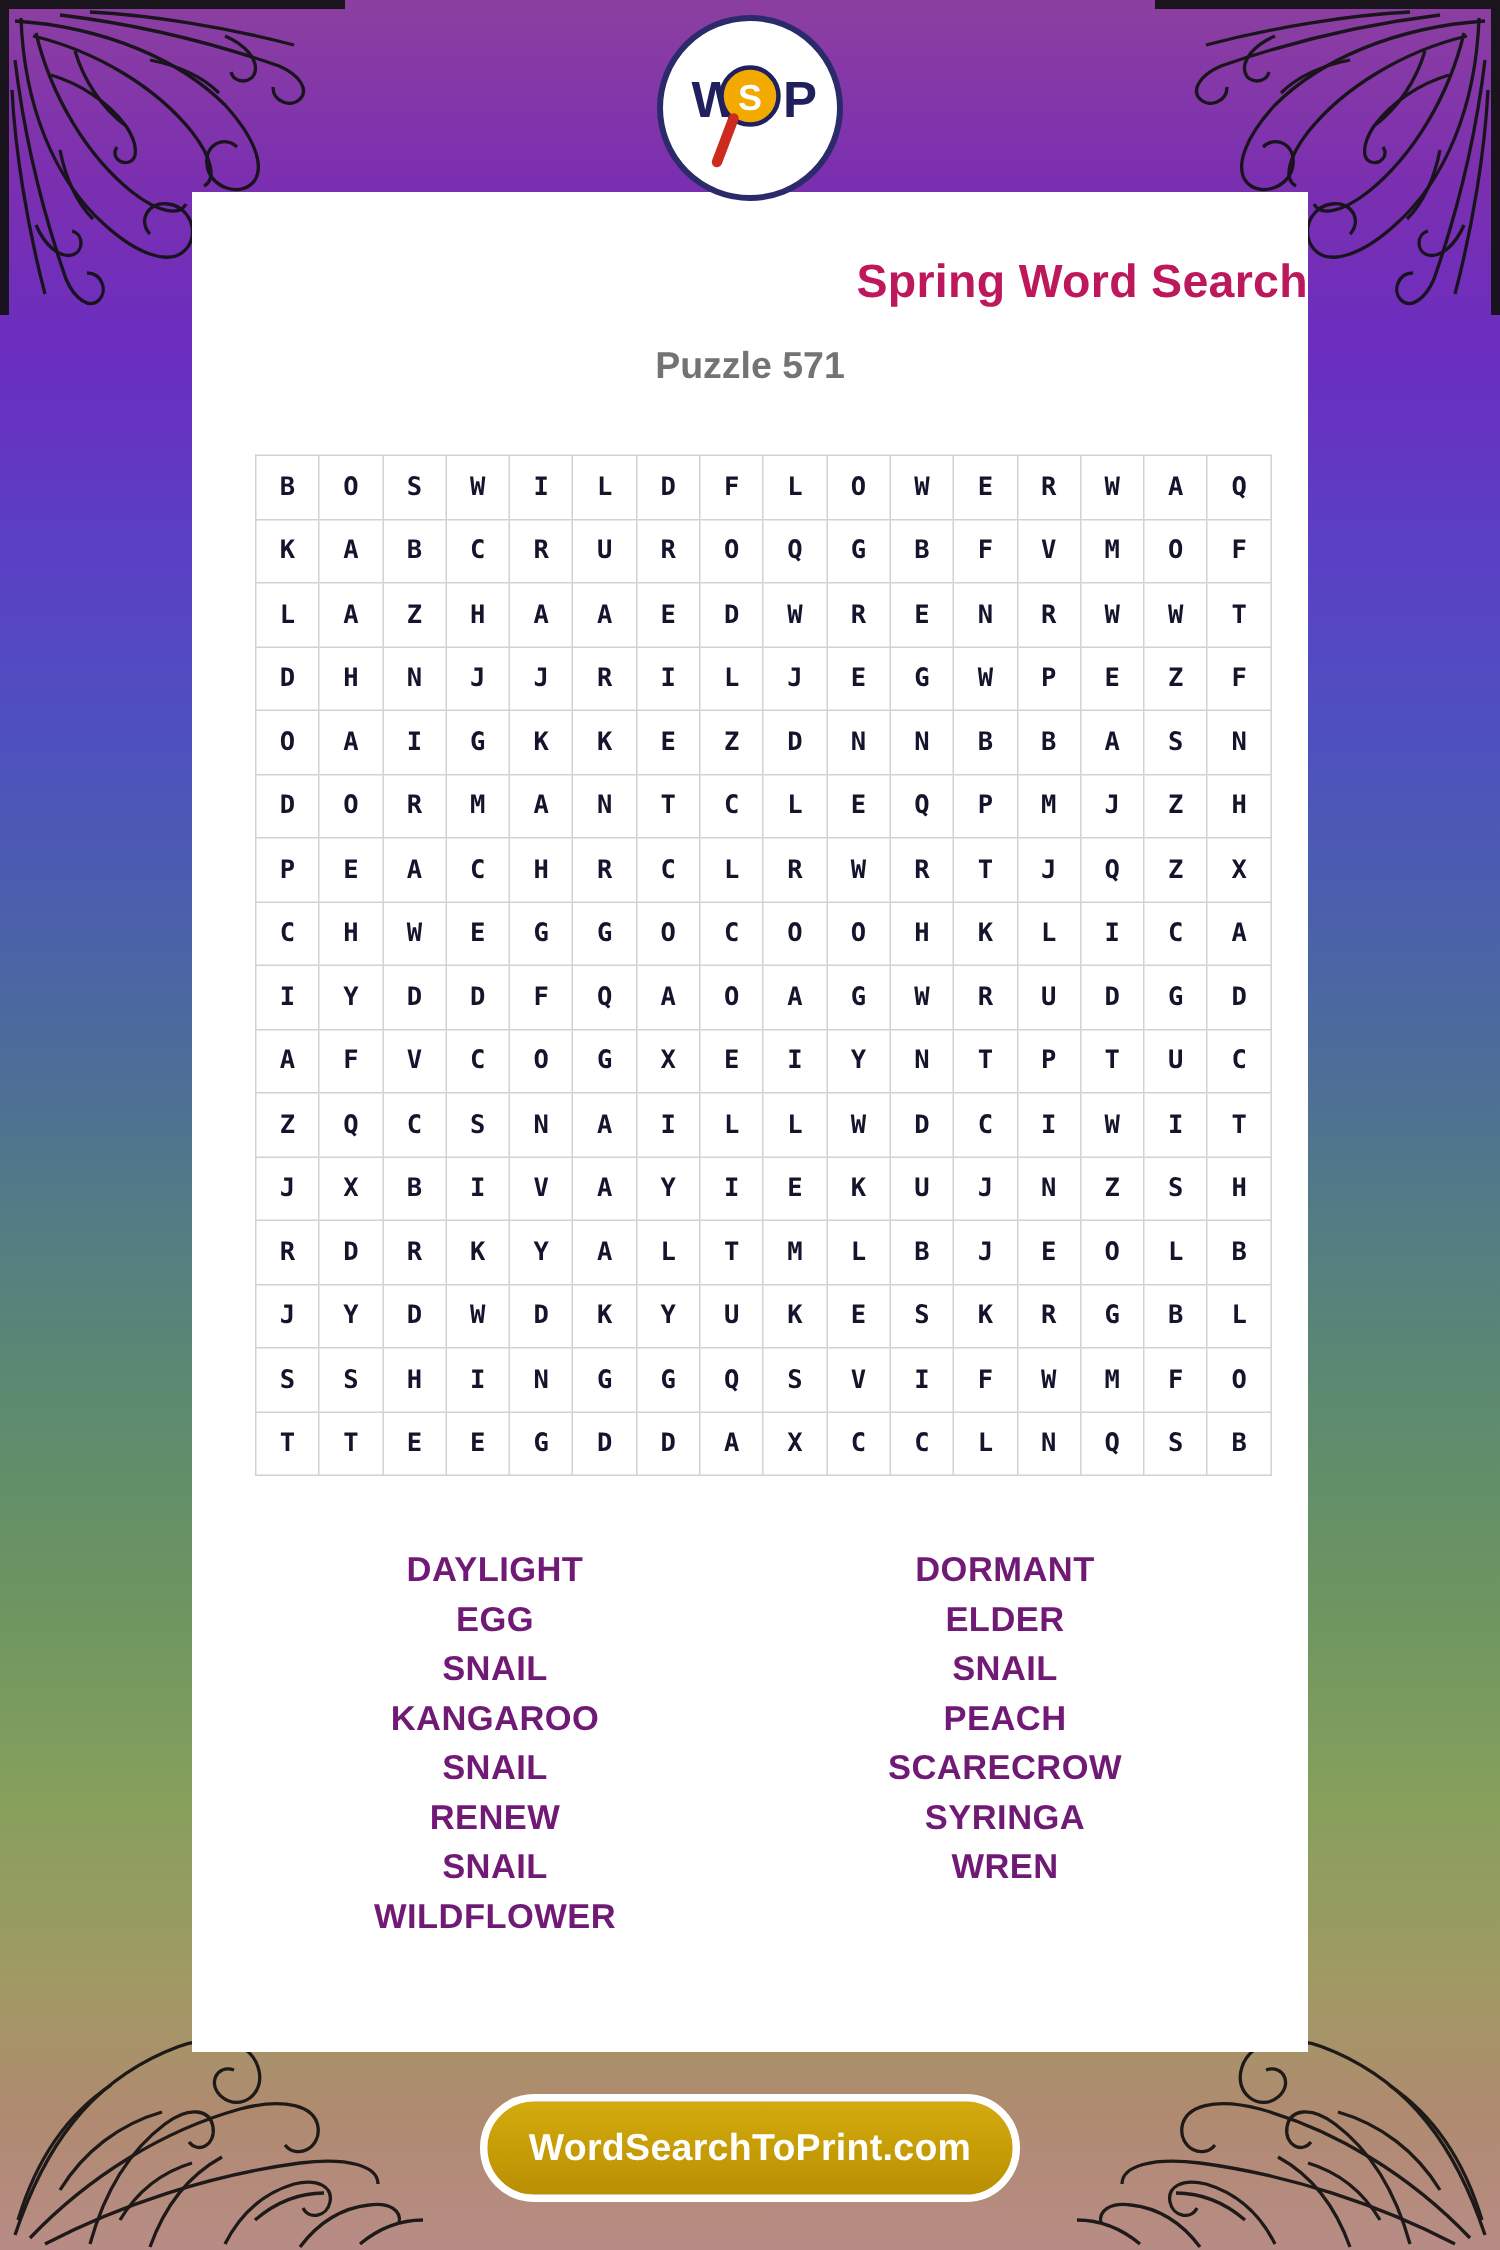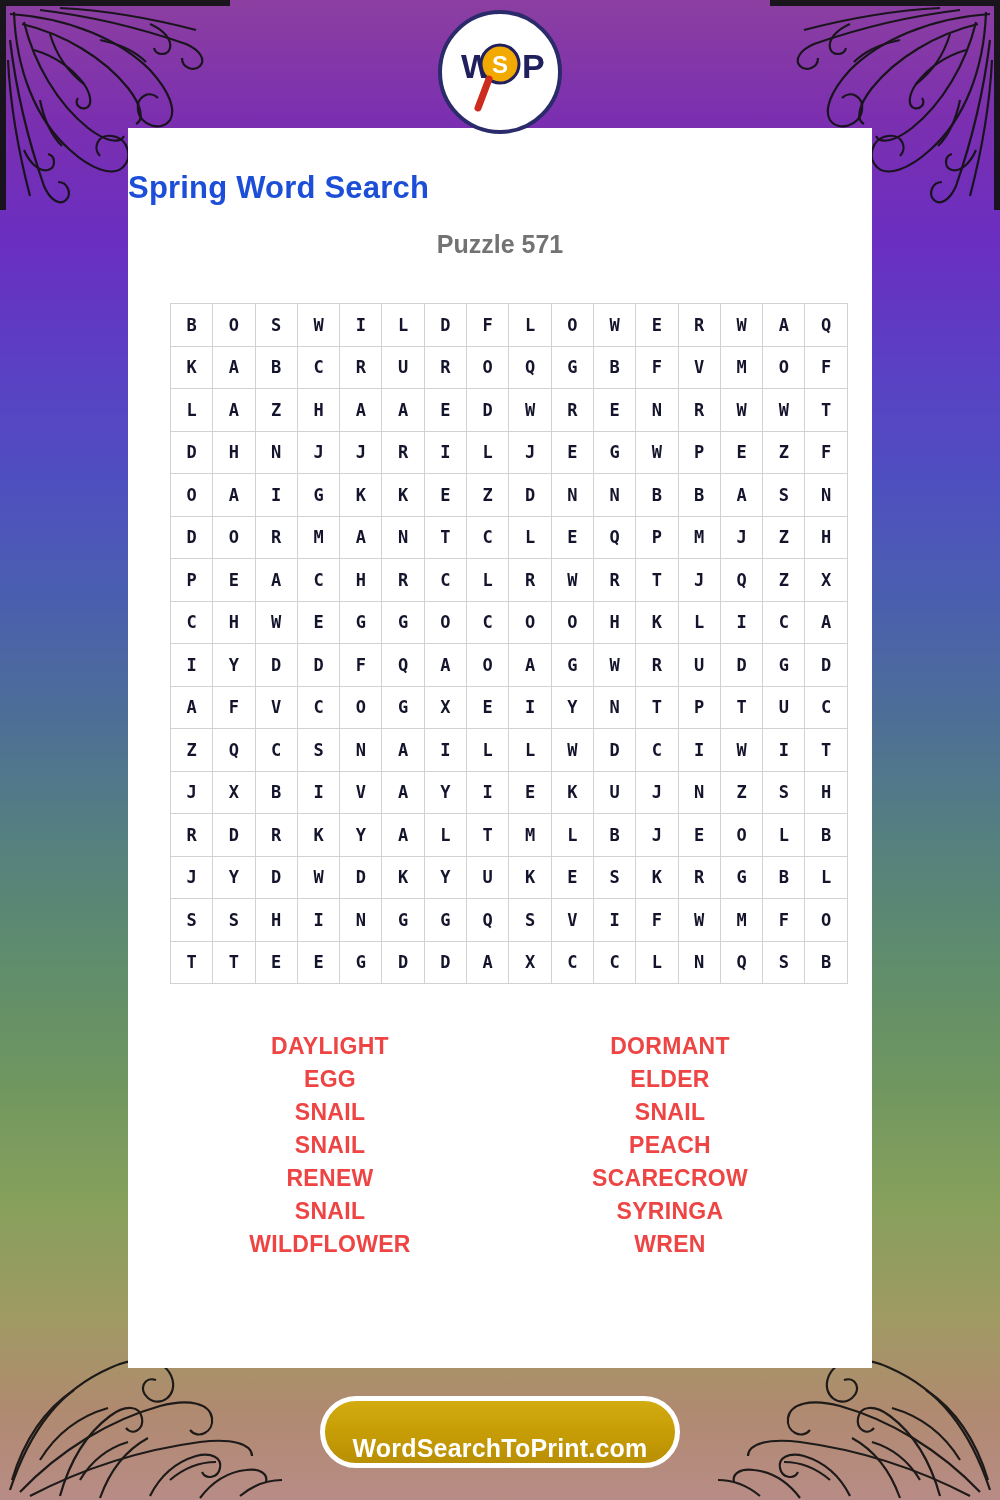--- a/index.html
+++ b/index.html
@@ -58,24 +58,24 @@
 
   
   #sheet {
     position: absolute;
     left: 128px; top: 128px;
     width: 744px; height: 1240px;
     background: #ffffff;
     z-index: 3;
   }
   #title {
-    text-align: left;
+    text-align: right;
     font-size: 31px;
     font-weight: bold;
-    color: #1d4ed8;
+    color: #be185d;
     margin-top: 42px;
     letter-spacing: .2px;
   }
   #subtitle {
     text-align: center;
     font-size: 25px;
     font-weight: bold;
     color: #737373;
     margin-top: 24px;
   }
@@ -110,36 +110,36 @@
     display: flex;
     justify-content: space-between;
   }
   .word-col {
     width: 320px;
     text-align: center;
   }
   .word {
     font-size: 23px;
     font-weight: bold;
-    color: #ef4444;
+    color: #701a75;
     line-height: 33px;
     letter-spacing: .3px;
   }
 
   
   #footer-btn {
     position: absolute;
     left: 50%;
     bottom: 32px;
     transform: translateX(-50%);
     width: 360px; height: 72px;
     border-radius: 36px;
     background: linear-gradient(180deg,#d2ab10 0%, #c79d06 50%, #b98f04 100%);
     border: 5px solid #ffffff;
-    display: flex; align-items: flex-end; justify-content: center;
+    display: flex; align-items: center; justify-content: center;
     z-index: 6;
   }
   #footer-btn span {
     color: #ffffff;
     font-size: 25px;
     font-weight: bold;
     letter-spacing: .2px;
   }
 </style>
 </head>
@@ -536,20 +536,21 @@
             </tr>
           </tbody>
         </table>
     </div>
 
     <div id="words">
       <div class="word-col" id="col-left">
           <div class="word">DAYLIGHT</div>
           <div class="word">EGG</div>
           <div class="word">SNAIL</div>
+          <div class="word">KANGAROO</div>
           <div class="word">SNAIL</div>
           <div class="word">RENEW</div>
           <div class="word">SNAIL</div>
           <div class="word">WILDFLOWER</div>
         </div>
       <div class="word-col" id="col-right">
           <div class="word">DORMANT</div>
           <div class="word">ELDER</div>
           <div class="word">SNAIL</div>
           <div class="word">PEACH</div>

